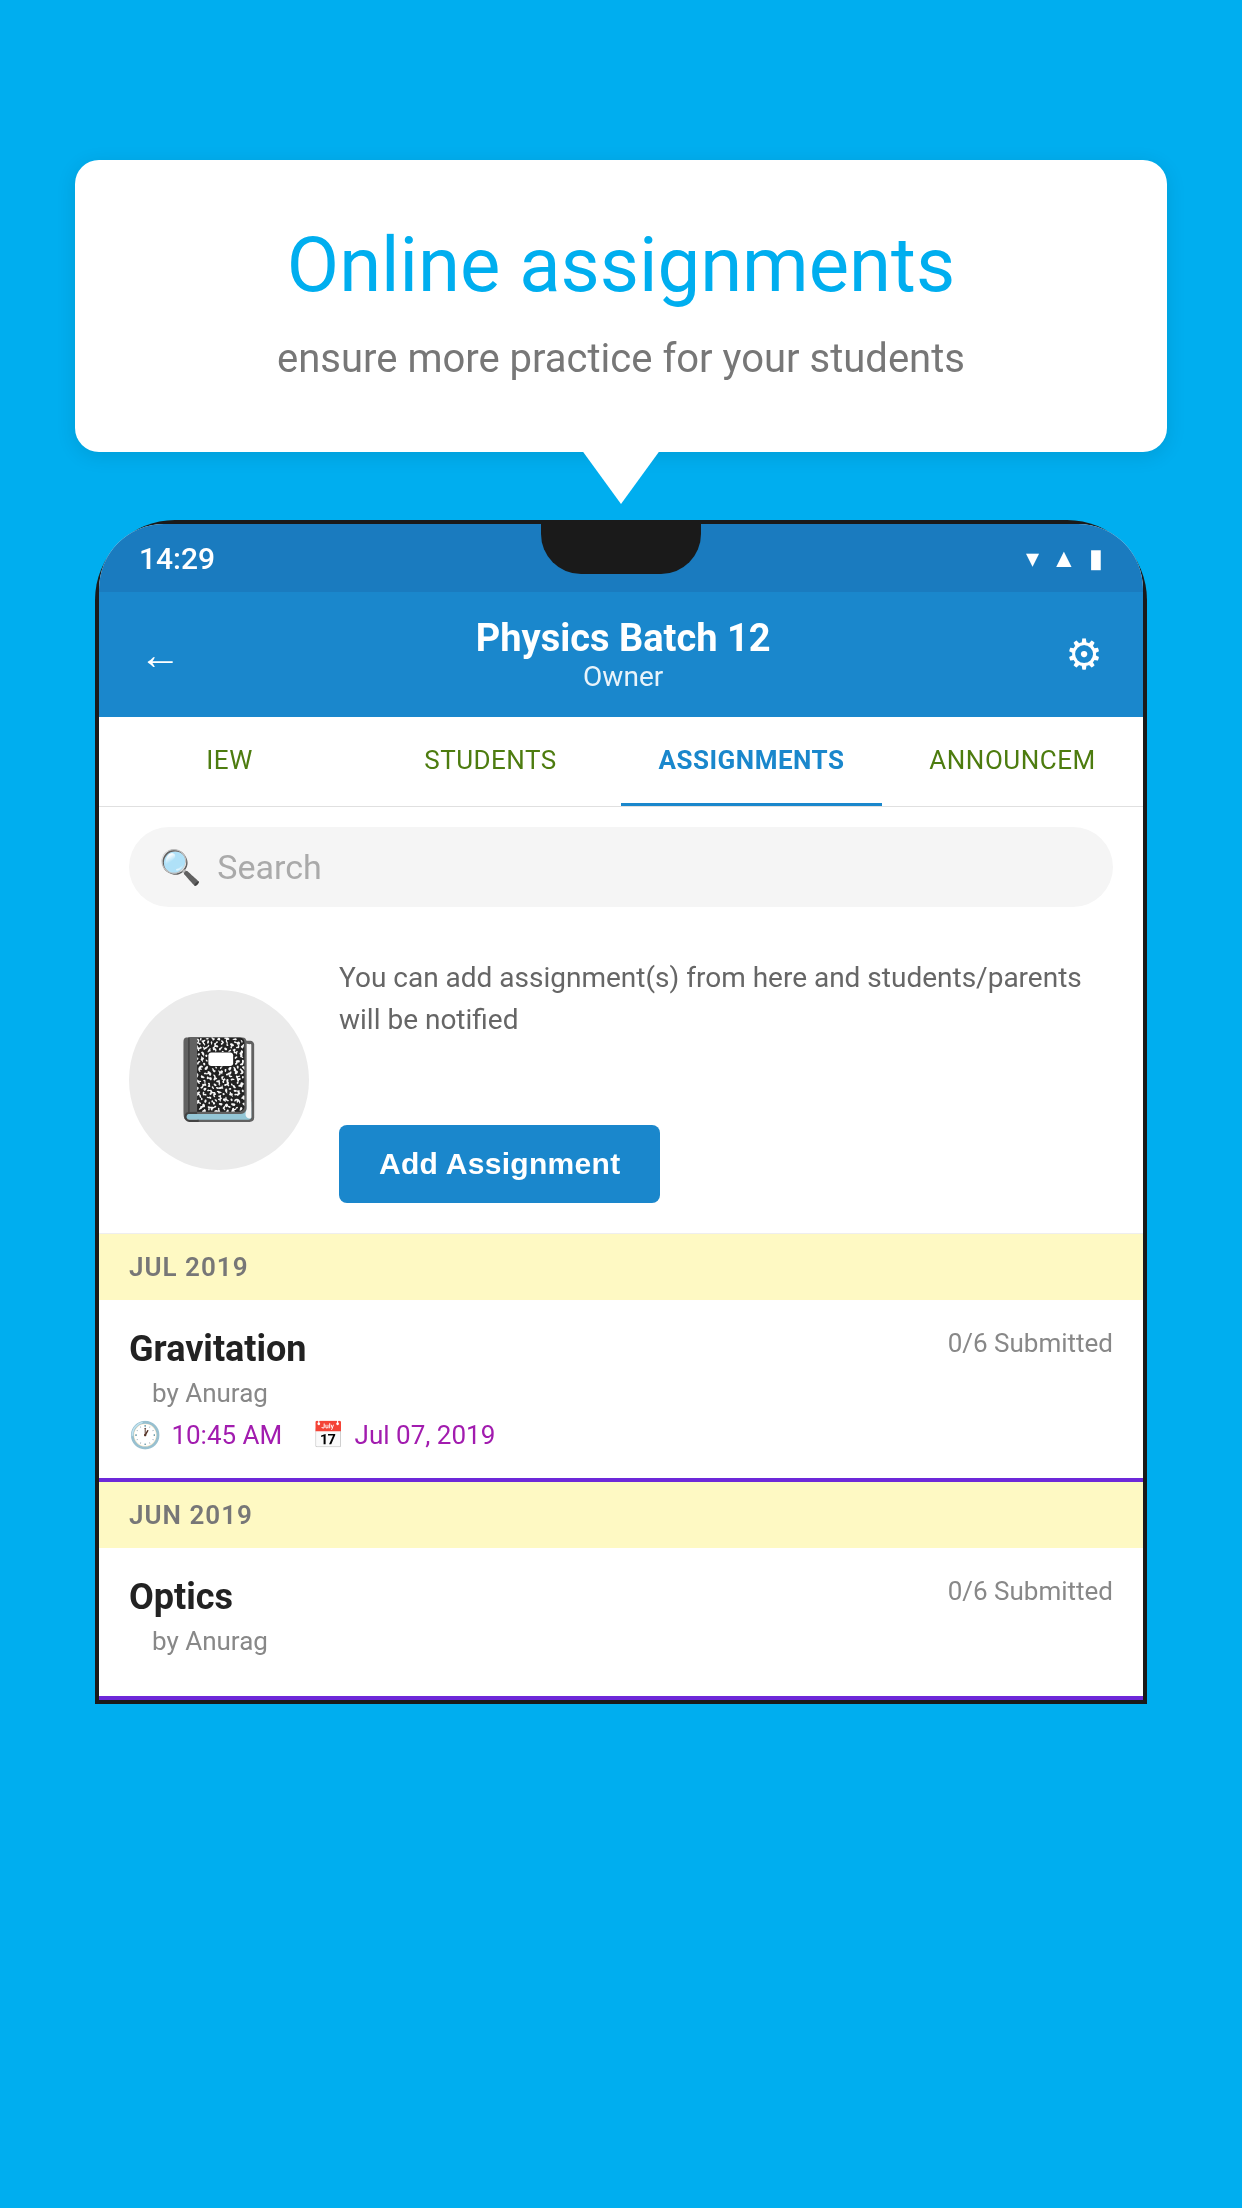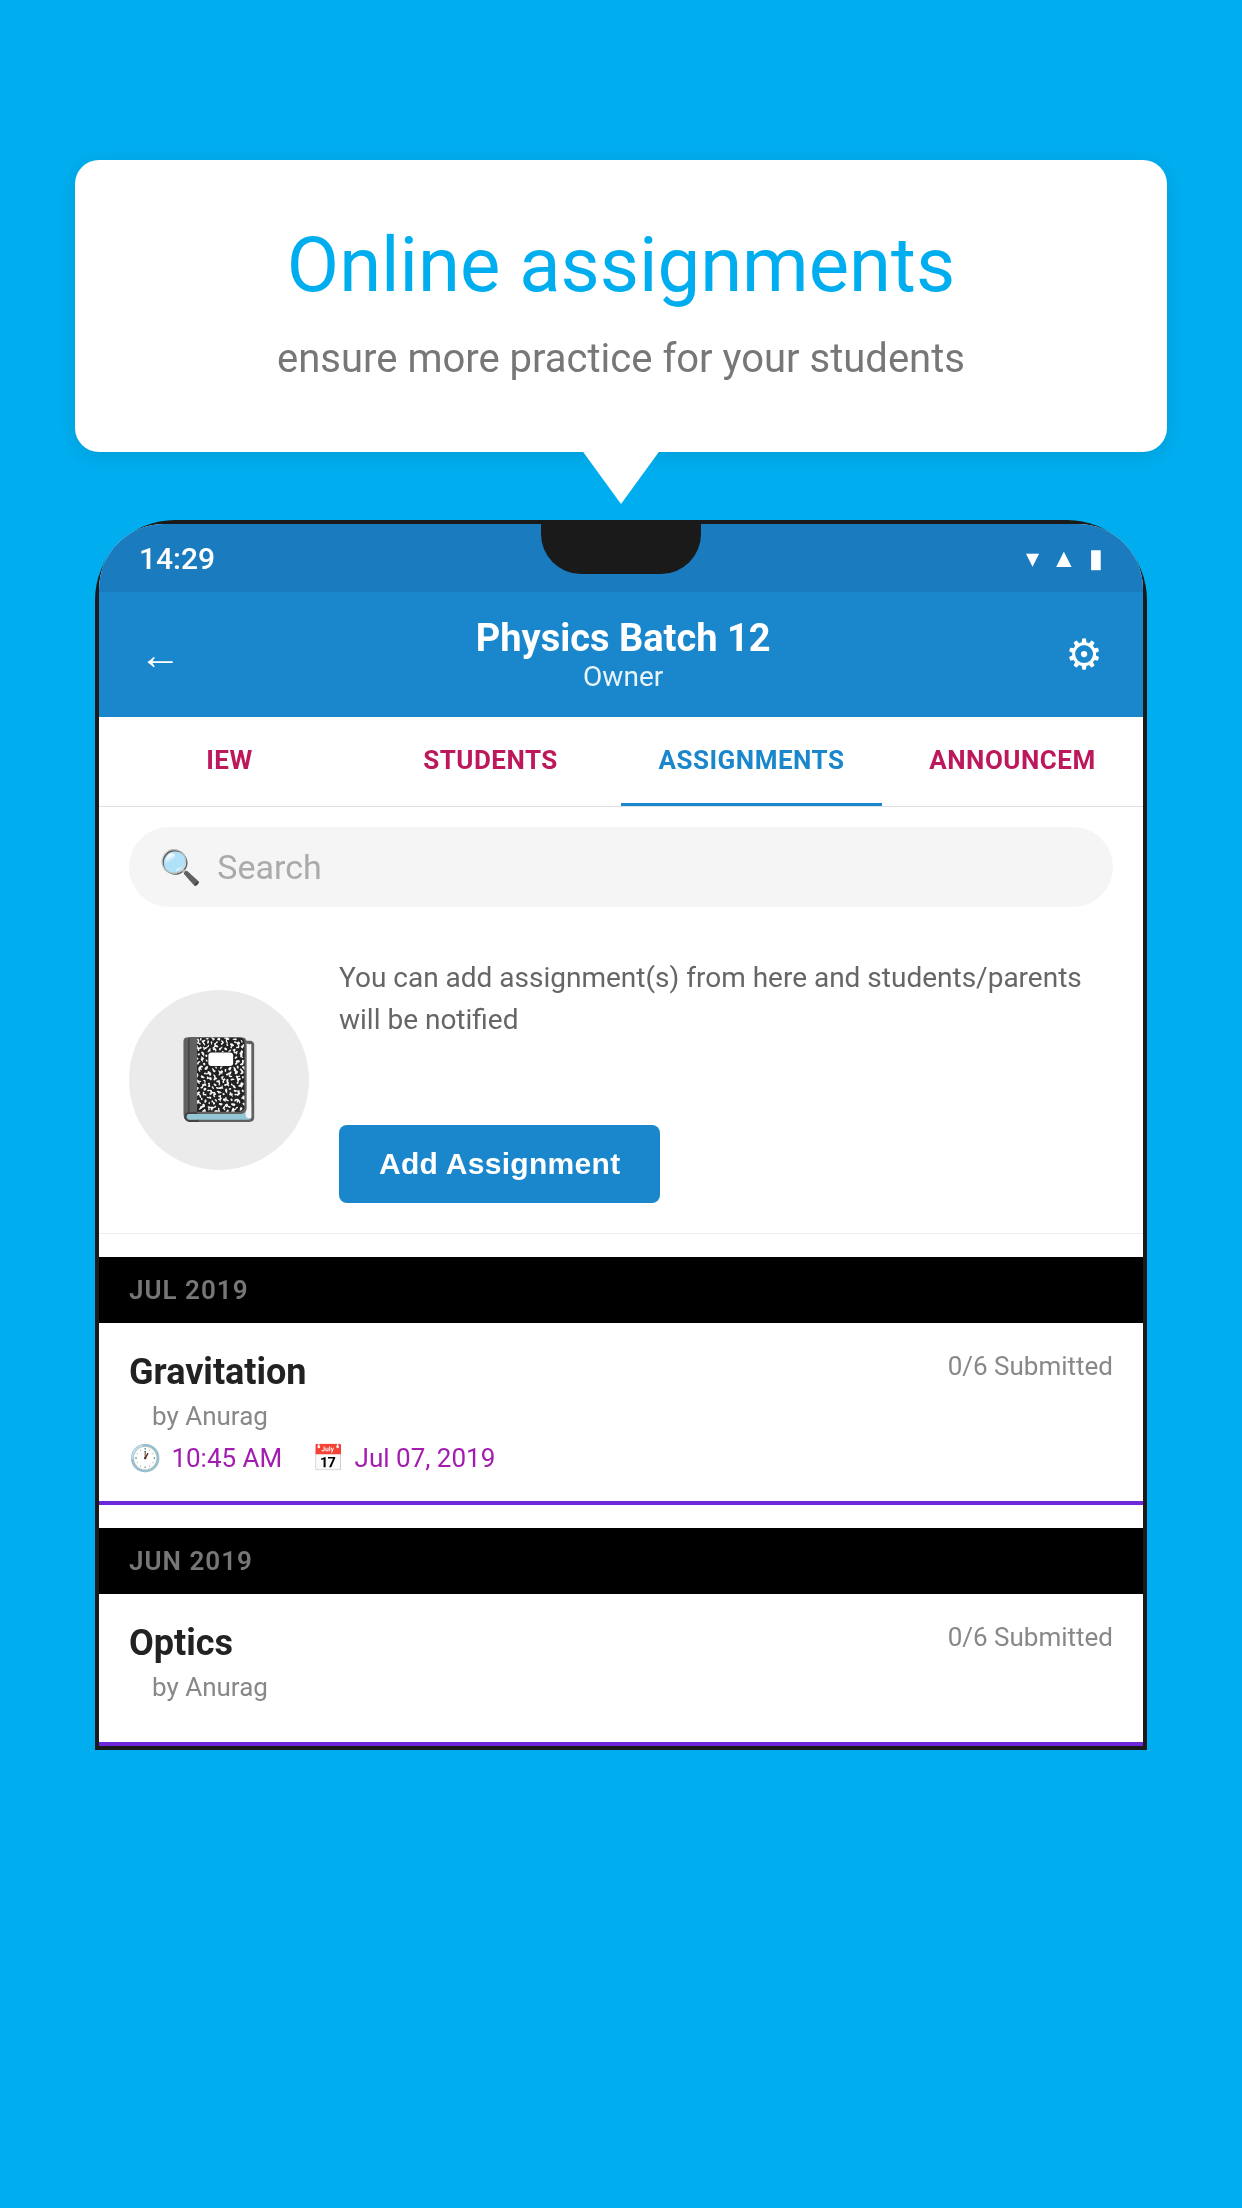--- a/index.html
+++ b/index.html
@@ -164,22 +164,22 @@
       display: flex;
       border-bottom: 1px solid #e0e0e0;
       overflow: hidden;
     }
 
     .tab-item {
       flex: 1;
       text-align: center;
       padding: 28px 10px;
       font-size: 26px;
-      color: #be185d;
-      font-weight: 700;
+      color: #4d7c0f;
+      font-weight: 400;
       letter-spacing: 0.5px;
       border-bottom: 3px solid transparent;
       cursor: pointer;
       text-transform: uppercase;
     }
 
     .tab-item.active {
       color: #1a87cc;
       border-bottom: 3px solid #1a87cc;
       font-weight: 700;
@@ -258,23 +258,22 @@
       padding: 22px 40px;
       font-size: 30px;
       font-weight: 700;
       cursor: pointer;
       letter-spacing: 0.3px;
       margin-top: 48px;
     }
 
     
     .section-header {
-      background: #000000;
+      background: #fef9c3;
       padding: 18px 30px;
-      margin-top: 23px;
     }
 
     .section-header-text {
       color: #777;
       font-size: 26px;
       font-weight: 600;
       letter-spacing: 1px;
     }
 
     

